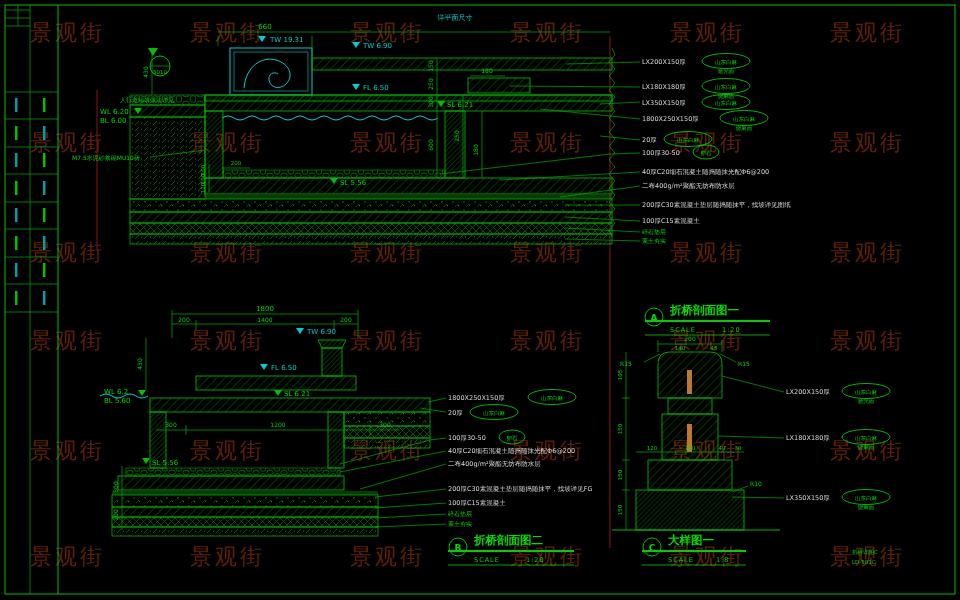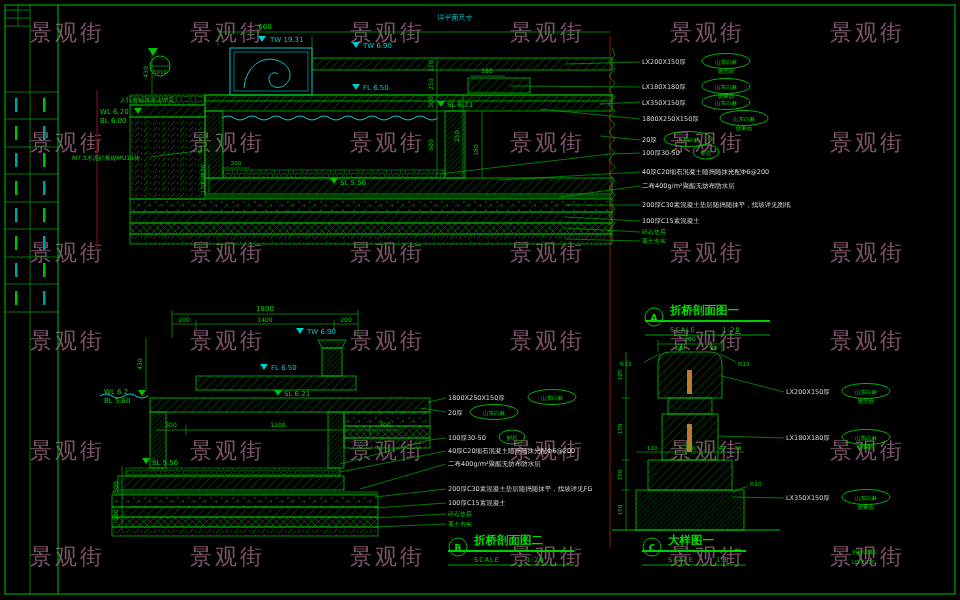--- a/index.html
+++ b/index.html
@@ -1,17 +1,17 @@
 <!DOCTYPE html>
 <html><head>
 <meta charset="utf-8">
 <style>
   html,body{margin:0;padding:0;background:#000;}
   .page{position:relative;width:960px;height:600px;background:#000;overflow:hidden;}
-  .wm{position:absolute;z-index:1;color:#f9a8d4;opacity:.5;font:22px "DejaVu Sans",sans-serif;letter-spacing:3px;text-align:right;}
+  .wm{position:absolute;z-index:1;color:#c2410c;opacity:.5;font:22px "DejaVu Sans",sans-serif;letter-spacing:3px;text-align:right;}
   svg.cad{position:absolute;left:0;top:0;z-index:2;}
   svg text{font-family:"DejaVu Sans",sans-serif;}
   .tg{fill:#00d800;font-size:7px}
   .tg6{fill:#00d800;font-size:6px}
   .tg55{fill:#00d800;font-size:5.5px}
   .tc{fill:#00cdcd;font-size:7px}
   .tw{fill:#d8d8d8;font-size:6.5px}
   .ttl{fill:#00e000;font-size:11.5px;font-weight:bold}
   .tsc{fill:#00d800;font-size:6.5px;letter-spacing:1px}
   .mid{text-anchor:middle}

